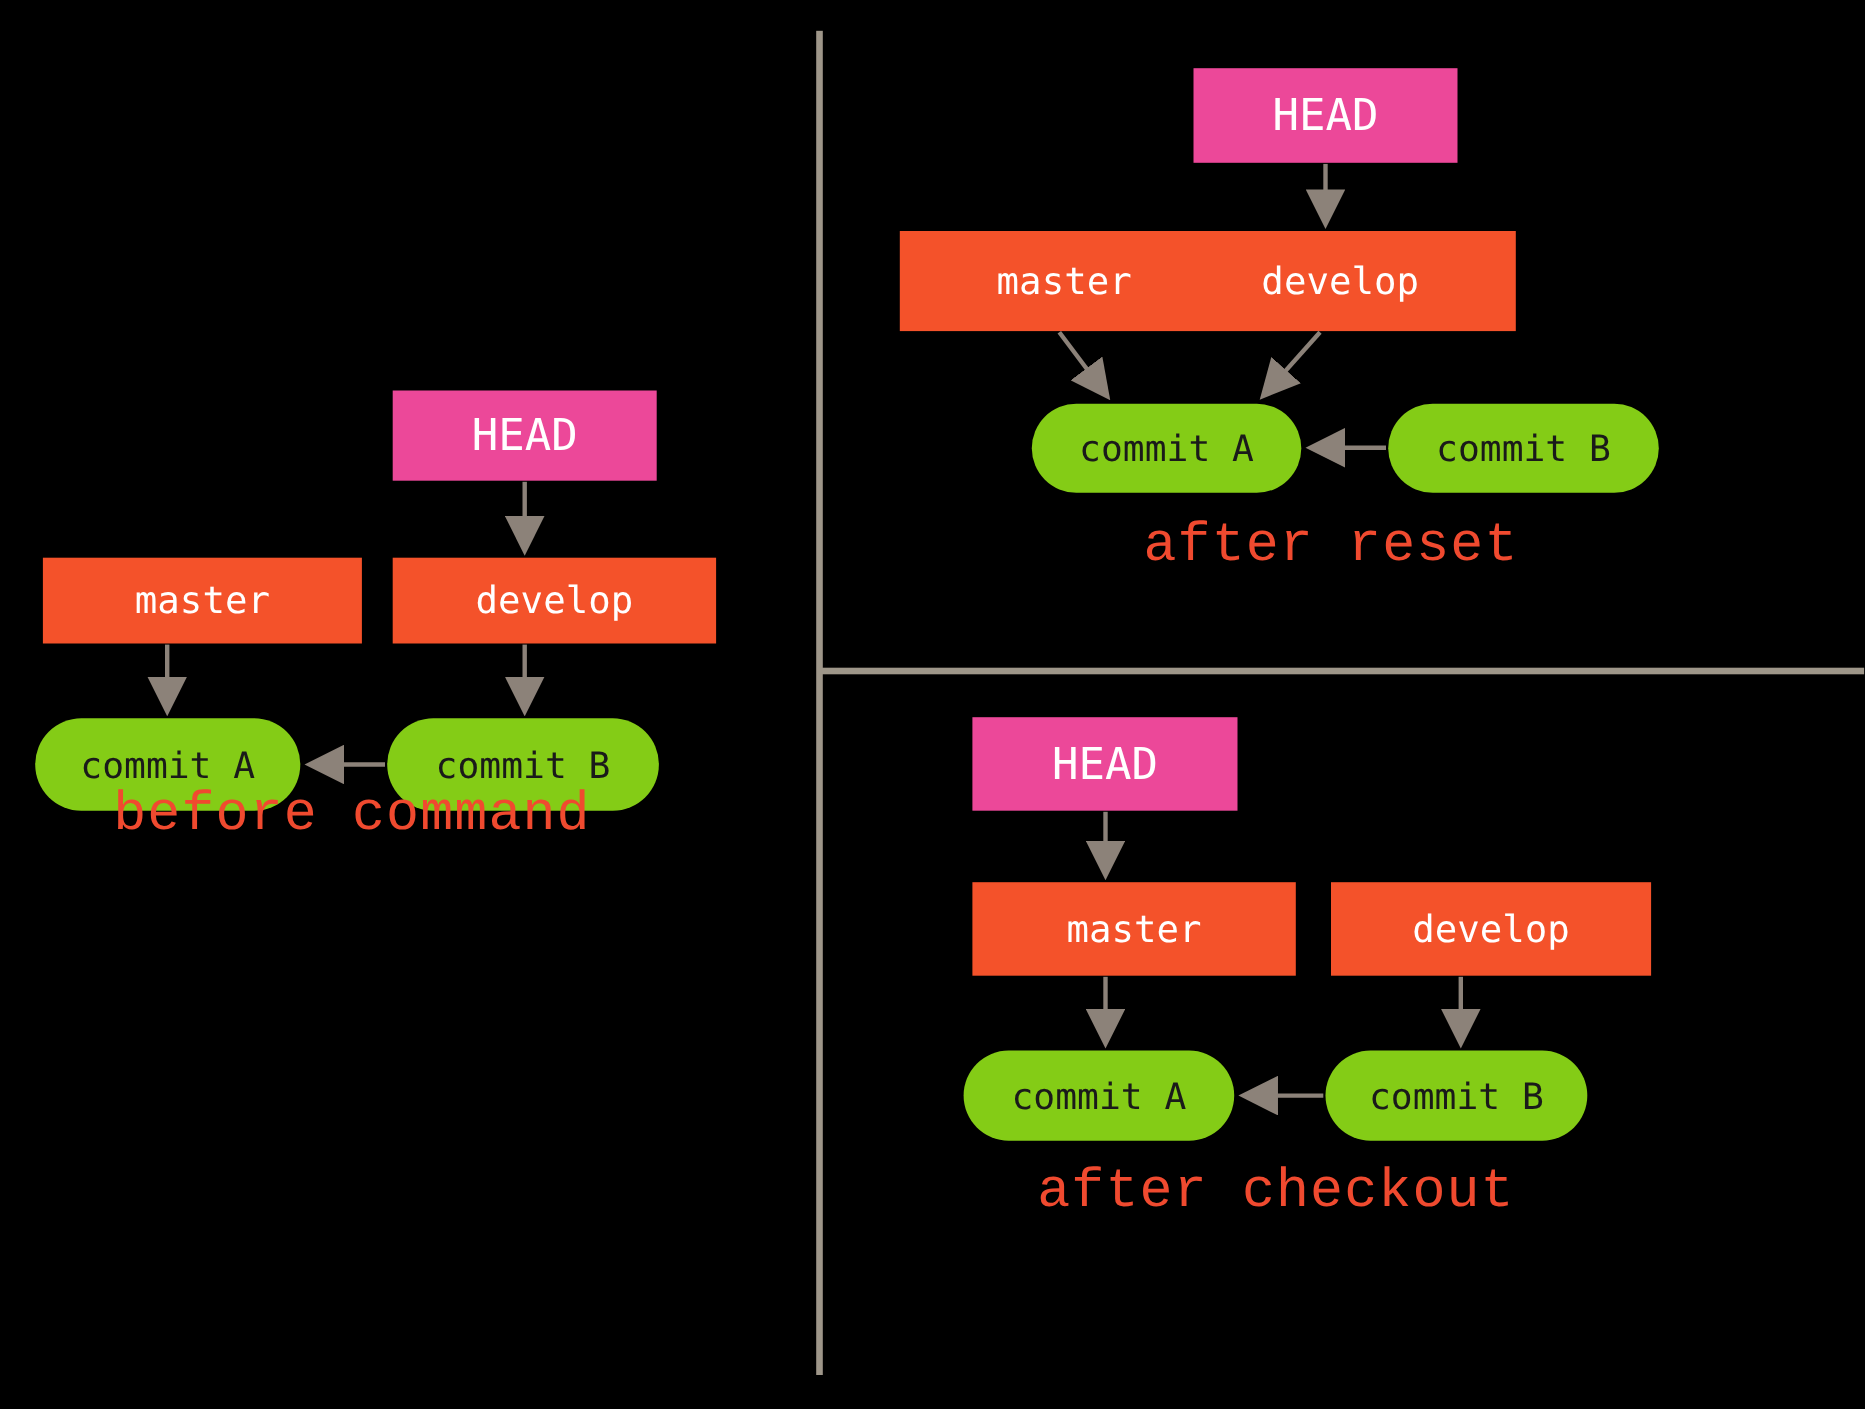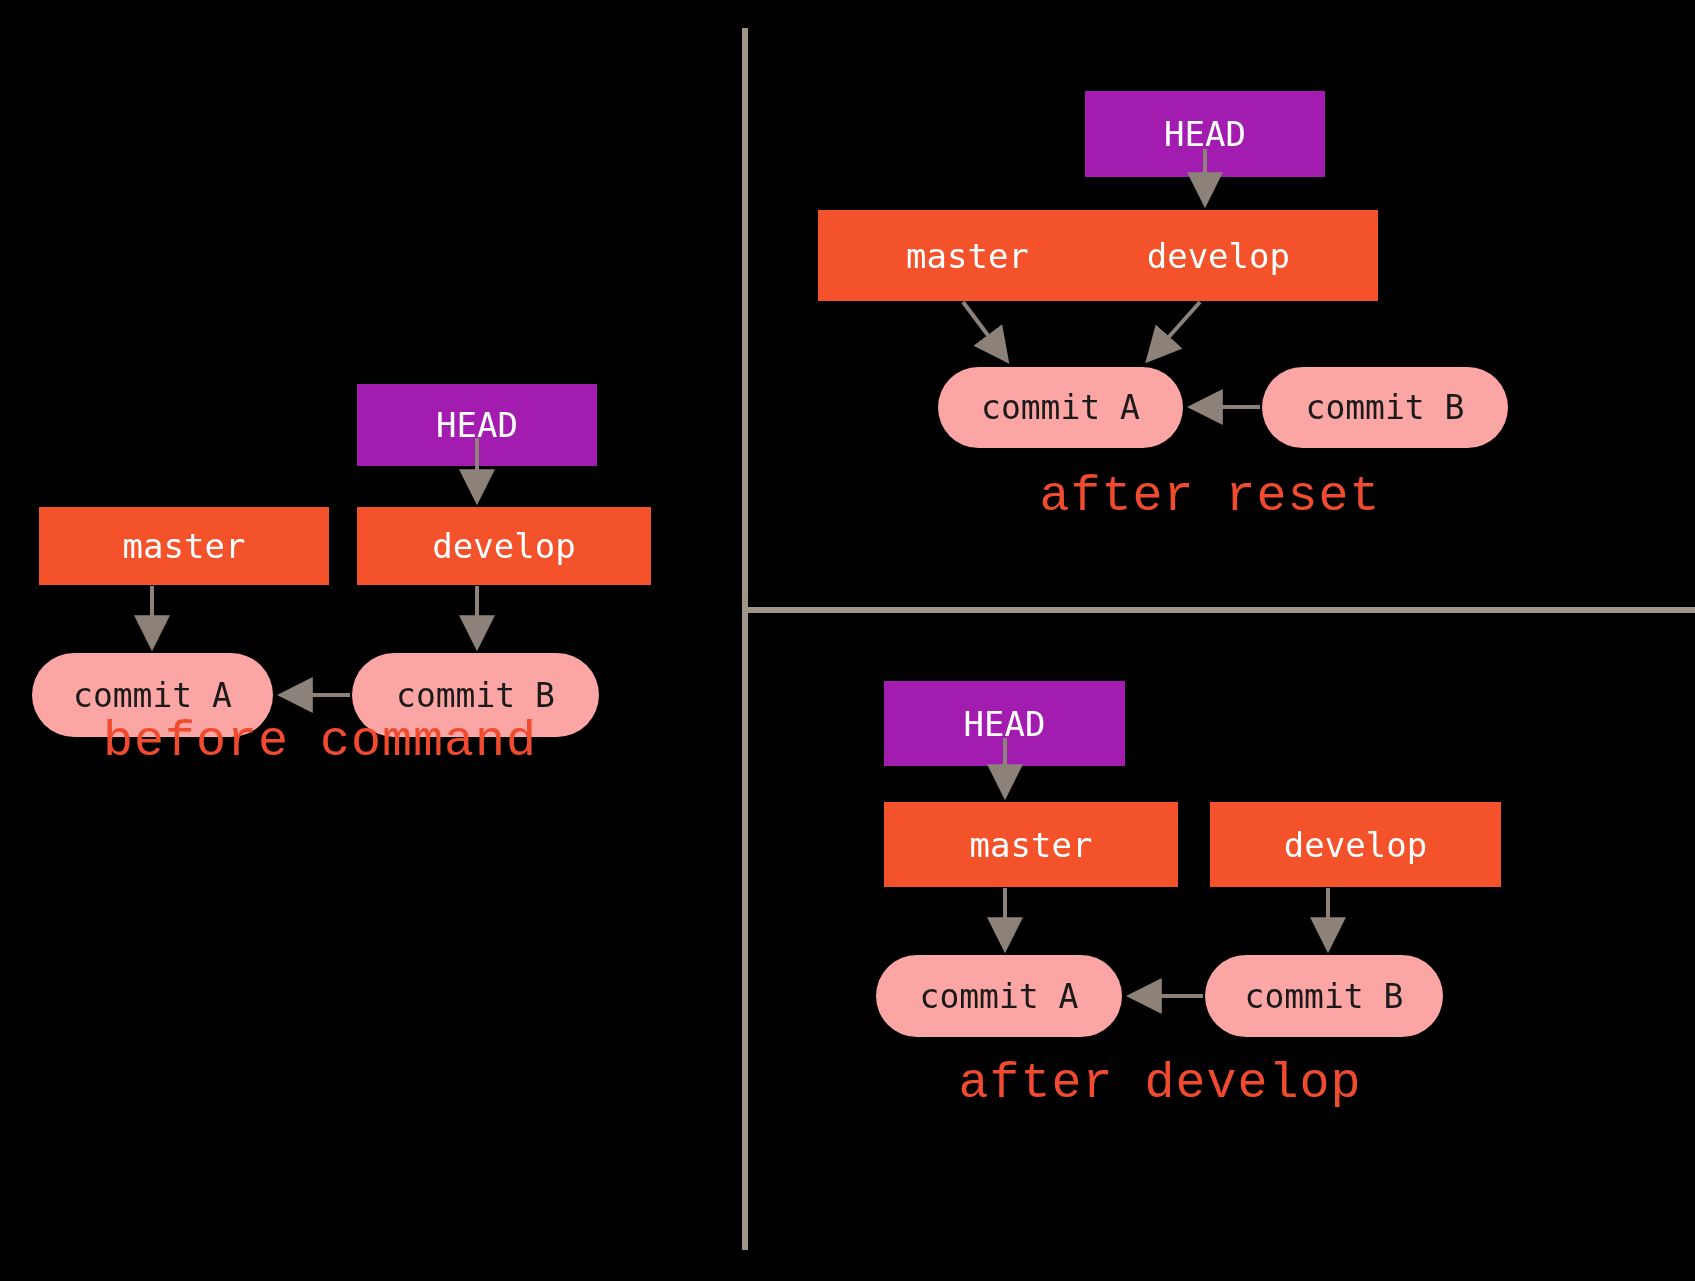--- a/index.html
+++ b/index.html
@@ -32,37 +32,36 @@
     position: absolute;
     display: flex;
     align-items: center;
     justify-content: center;
     box-sizing: border-box;
     color: #ffffff;
     font-family: "DejaVu Sans Mono", "Liberation Mono", monospace;
     white-space: nowrap;
   }
   .node.head {
-    background: #a21caf;
-    font-size: 34px;
+    background: #ec4899;
+    font-size: 40px;
     letter-spacing: 0px;
-    margin-top: 29px;
   }
   .node.branch {
     background: #f4522a;
     font-size: 34px;
   }
   .node.branch-pair {
     background: #f4522a;
     font-size: 34px;
     justify-content: space-between;
     padding: 0 88px;
   }
   .node.commit {
-    background: #fca5a5;
+    background: #84cc16;
     color: #1a1a1a;
     border-radius: 44px;
     font-size: 33px;
   }
 
   .pair-label {
     display: block;
   }
 
   
@@ -161,21 +160,21 @@
 
     <div class="node commit" style="left:876px; top:955px; width:246px; height:82px;">
       <span>commit A</span>
     </div>
 
     <div class="node commit" style="left:1205px; top:955px; width:238px; height:82px;">
       <span>commit B</span>
     </div>
 
     <div class="caption" style="left:910px; top:1055px; width:500px;">
-      <span>after develop</span>
+      <span>after checkout</span>
     </div>
   </div>
 
   <svg class="arrow-layer" viewBox="0 0 1695 1281" xmlns="http://www.w3.org/2000/svg">
     <defs>
       <marker id="ah" markerWidth="9" markerHeight="9" refX="7.2" refY="4.5" orient="auto" markerUnits="strokeWidth">
         <path d="M0,0 L9,4.5 L0,9 z" fill="#8c8279"></path>
       </marker>
     </defs>
 

